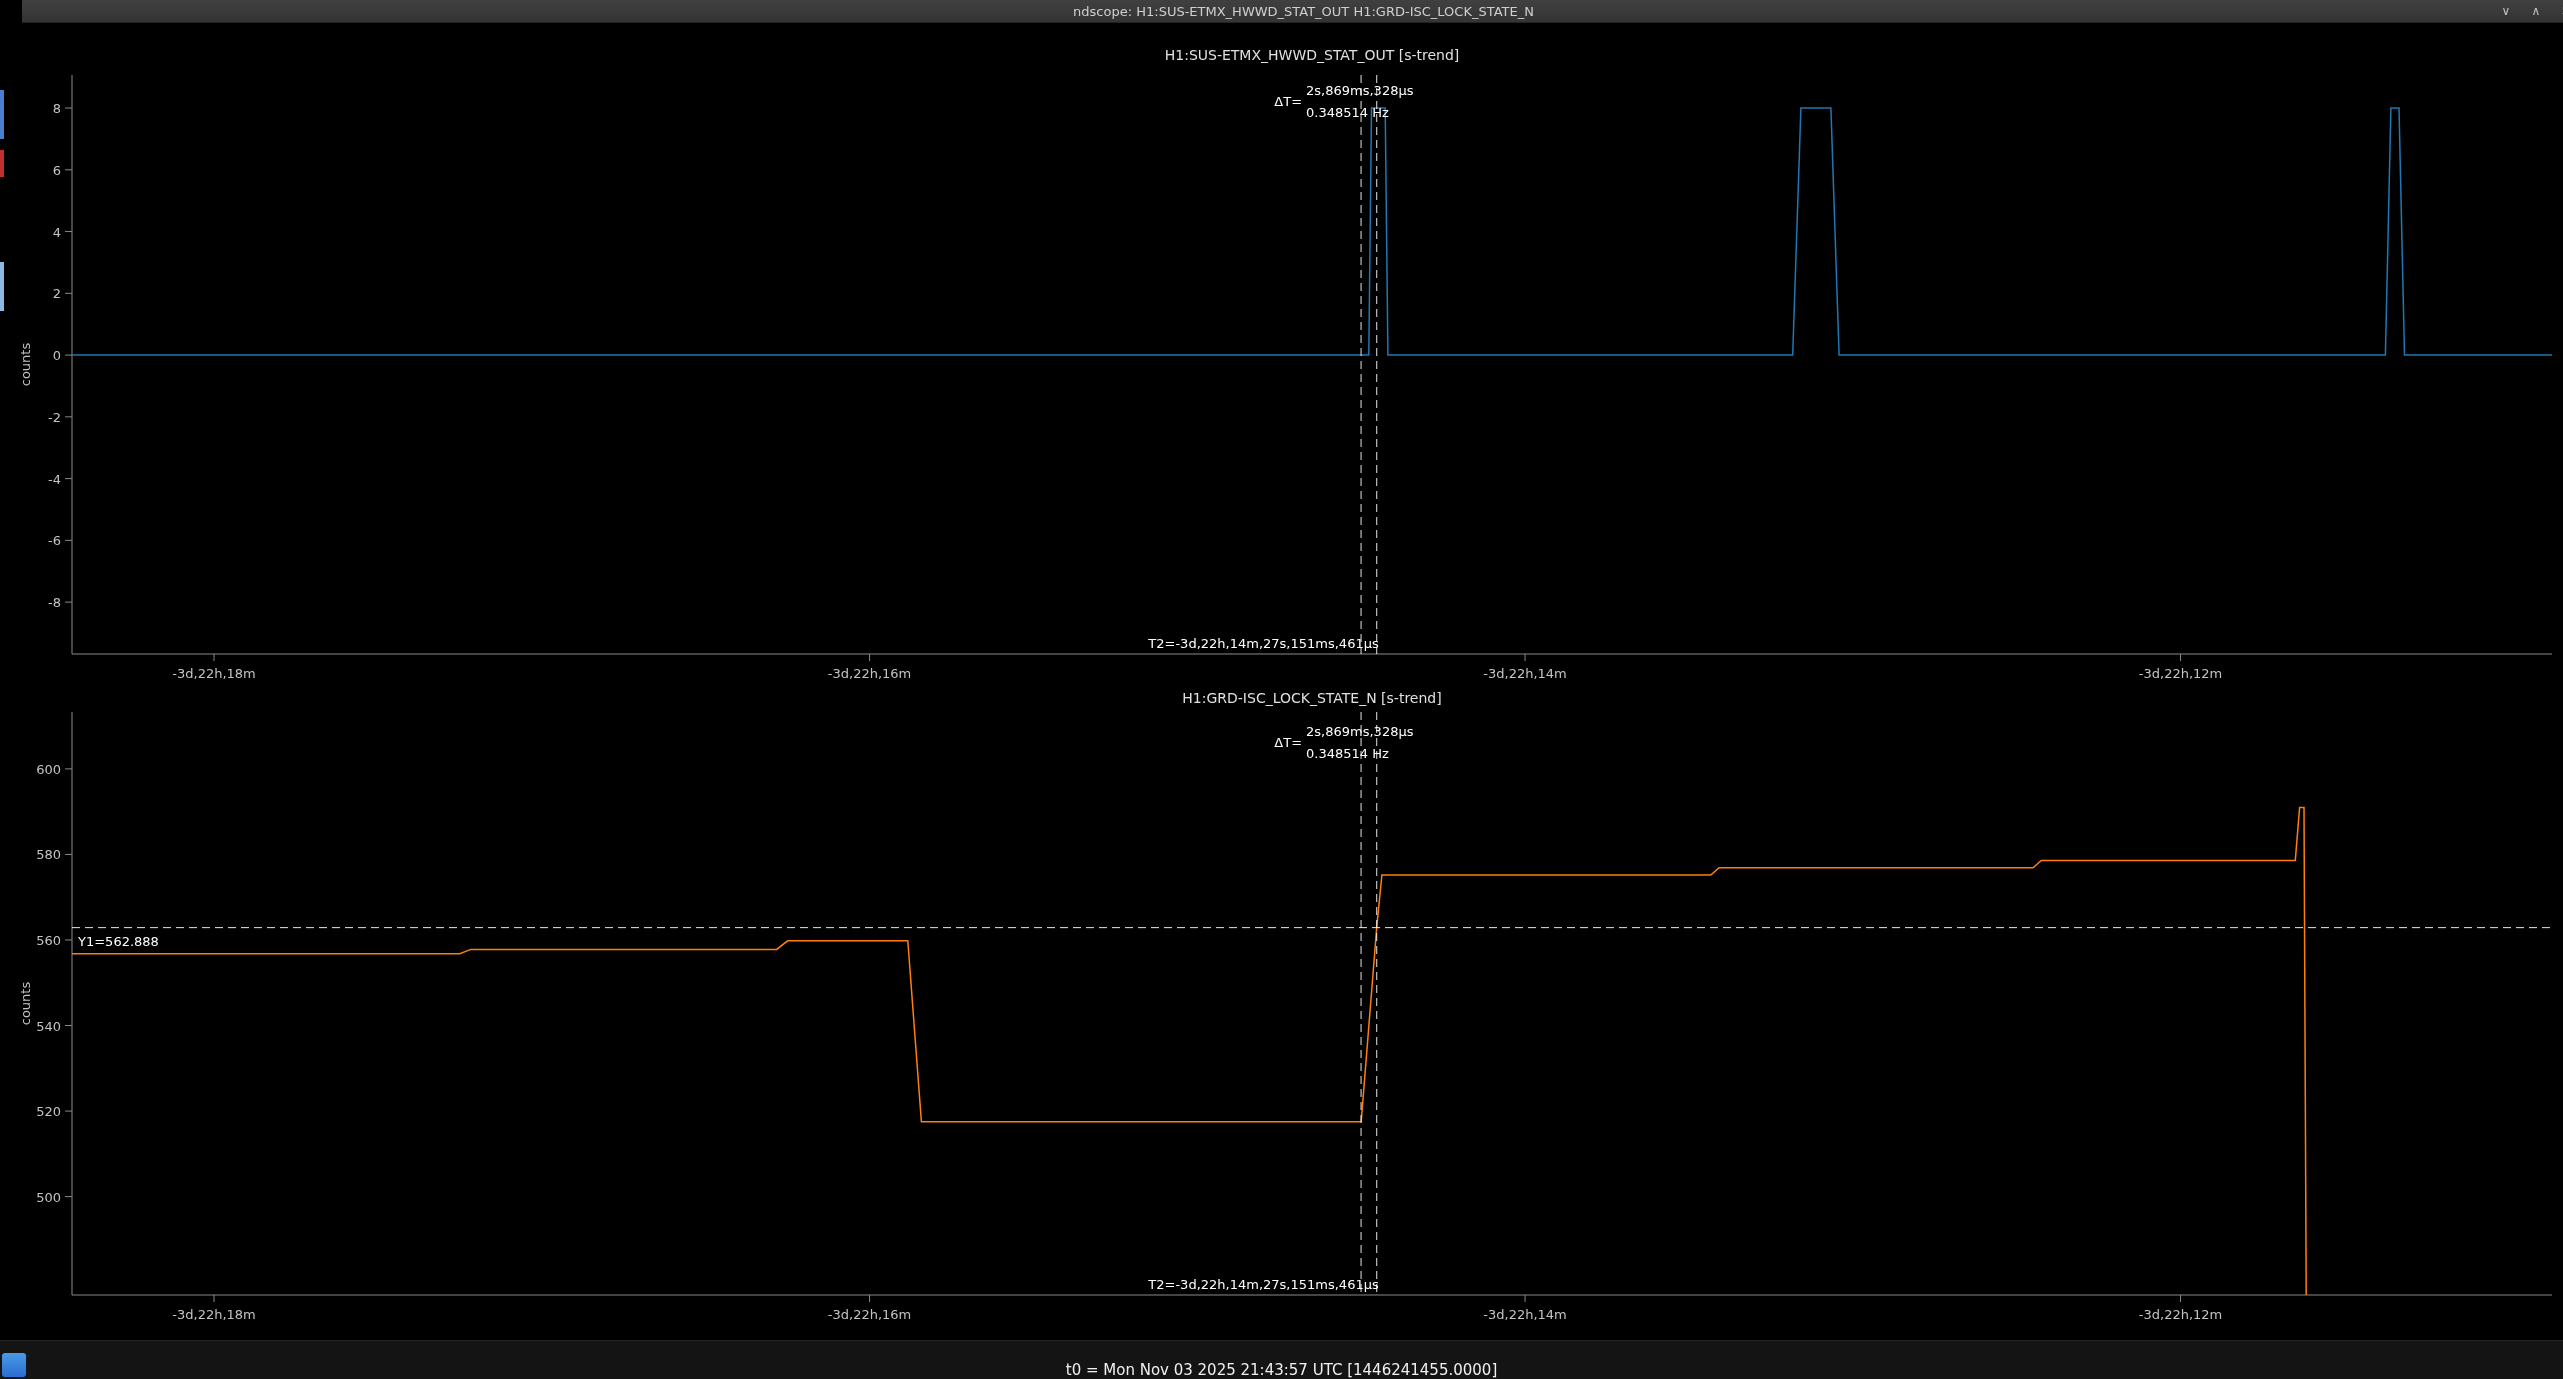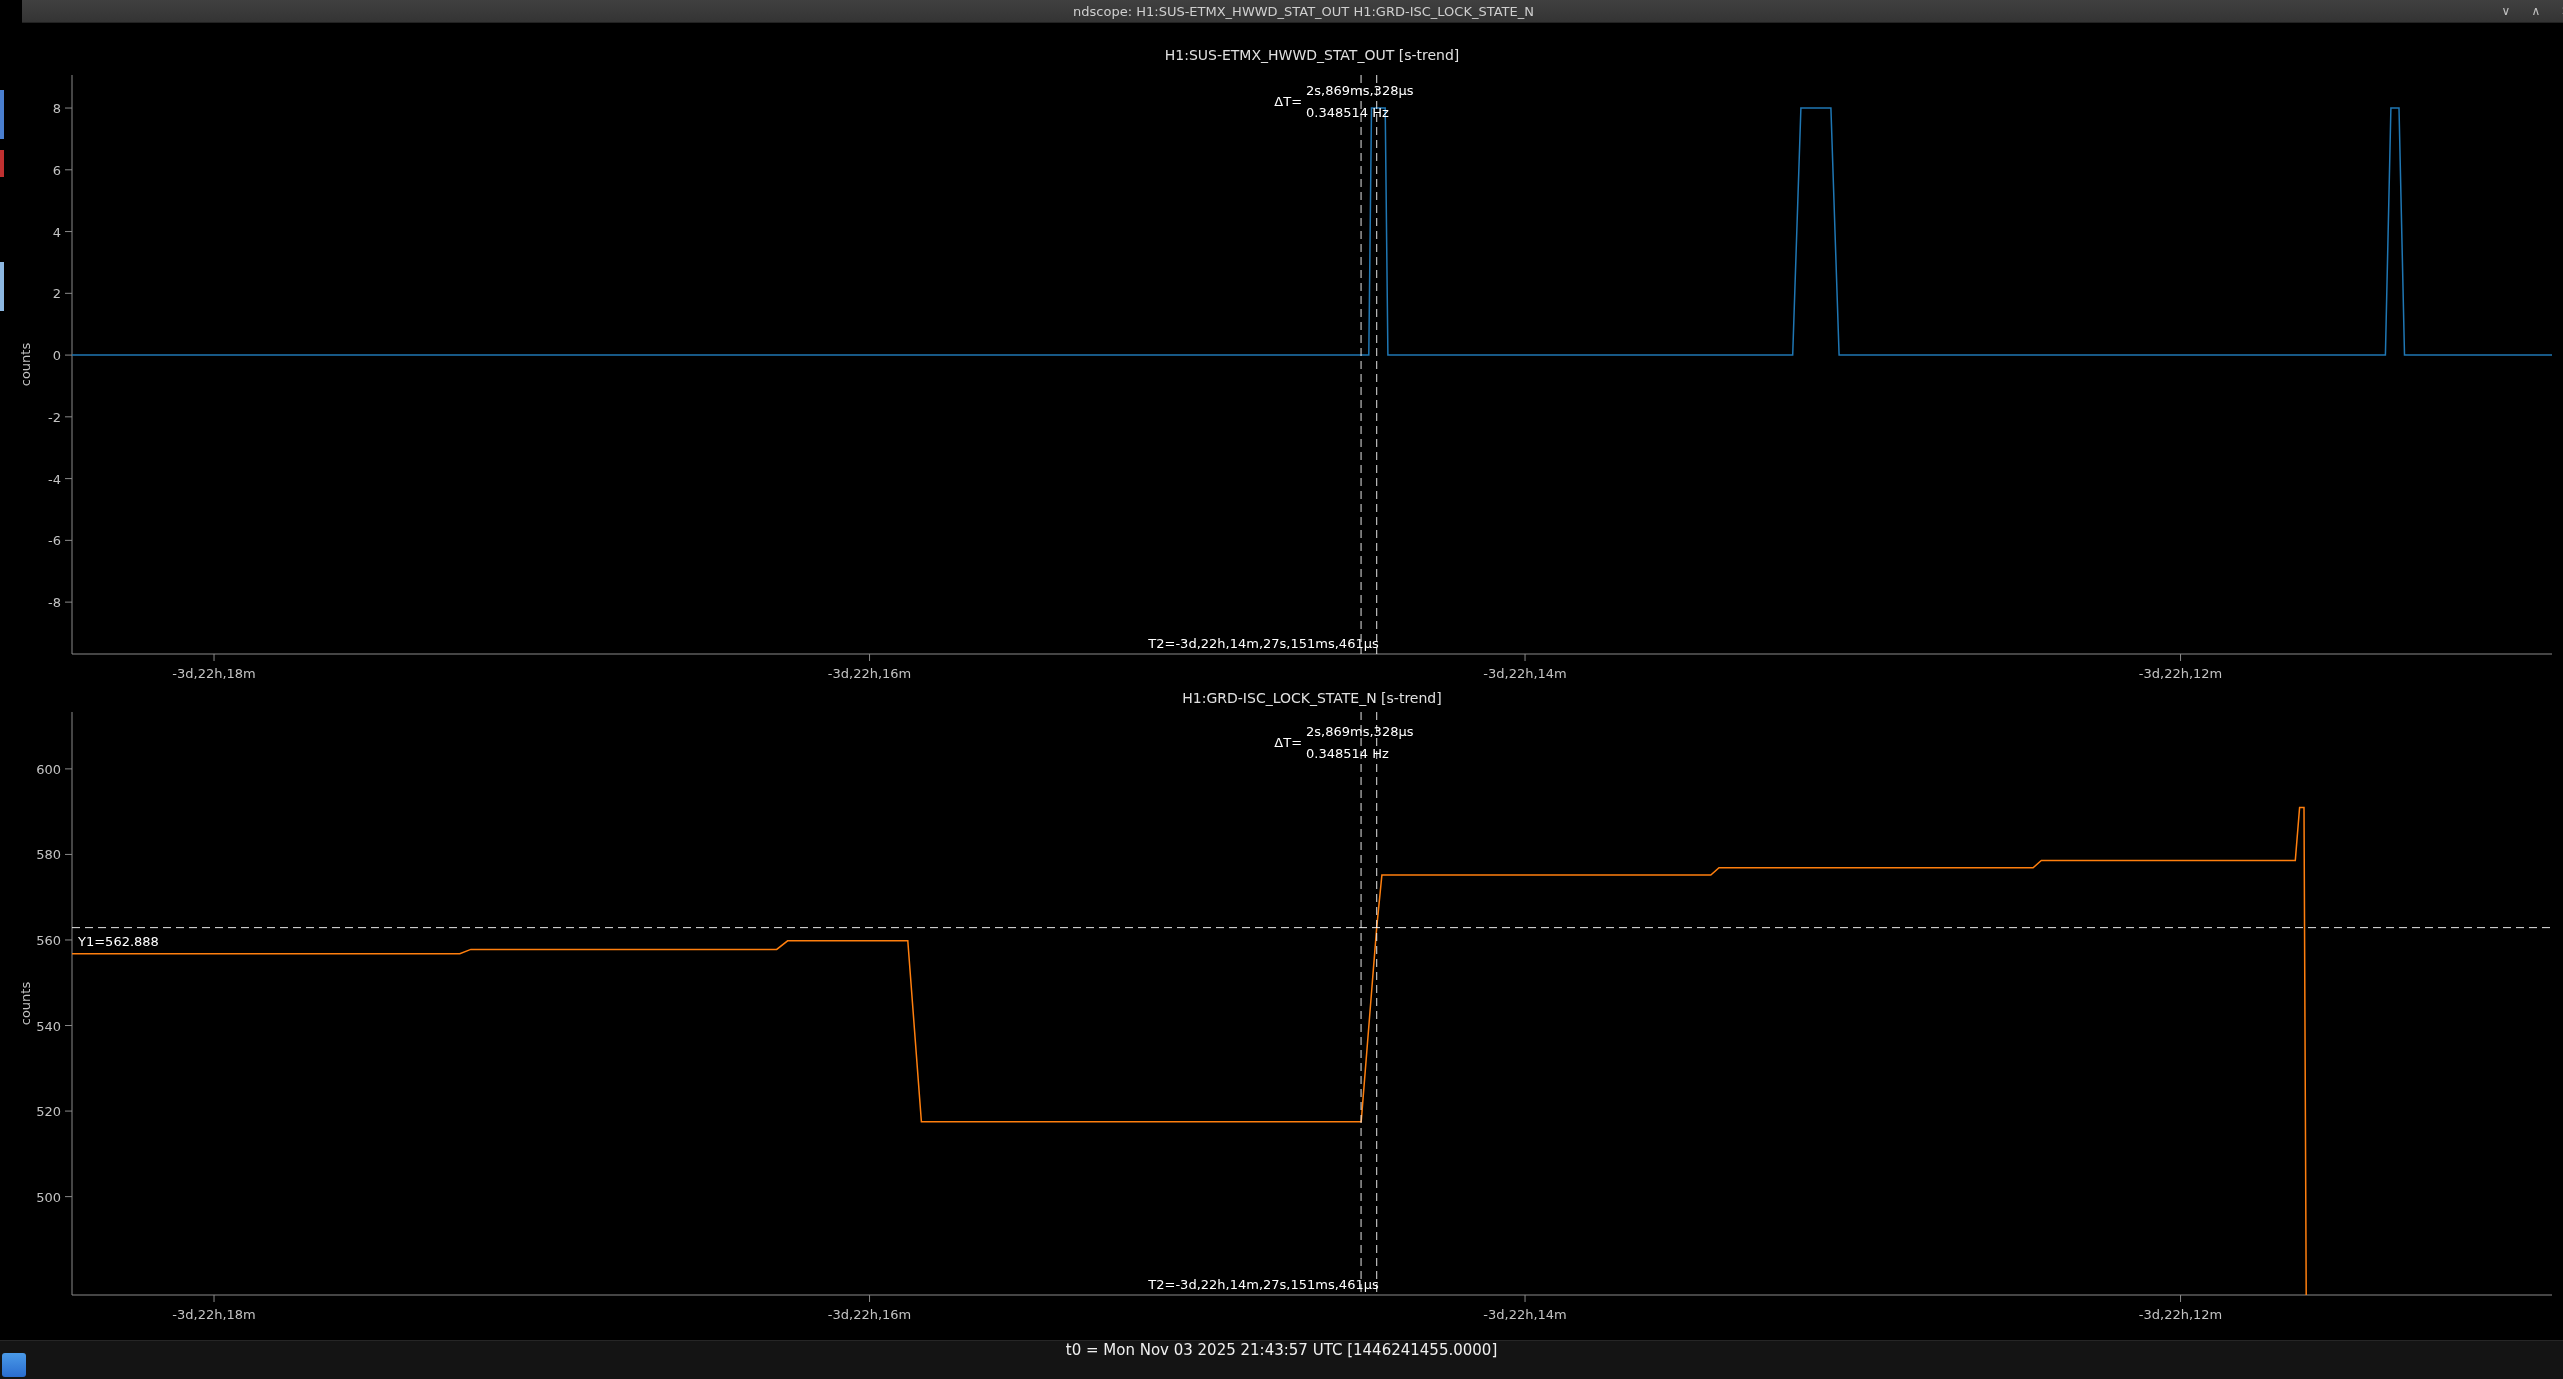--- a/index.html
+++ b/index.html
@@ -12,21 +12,21 @@
   .winbtns{position:absolute;right:10px;top:0;height:22px;display:flex;align-items:center;gap:12px;}
   .wbtn{color:#c0c0c0;font-size:12px;width:18px;height:18px;line-height:18px;text-align:center;
         border-radius:50%;cursor:default;}
   .edge{position:absolute;left:0;width:4px;}
   .edge.blue{top:90px;height:49px;background:#4a7fd0;}
   .edge.red{top:150px;height:27px;background:#c03030;}
   .edge.cyan{top:262px;height:49px;background:#8db8e2;}
   #plots{position:absolute;top:0;left:0;}
   #plots text{font-family:"DejaVu Sans",sans-serif;}
   .statusbar{position:absolute;left:0;bottom:0;width:2563px;height:38px;background:#141414;
-             border-top:1px solid #262626;display:flex;align-items:flex-start;justify-content:center;}
+             border-top:1px solid #262626;display:flex;align-items:flex-end;justify-content:center;}
   .statusbar span{color:#f0f0f0;font-size:15px;}
   .taskicon{position:absolute;left:2px;bottom:2px;width:24px;height:24px;border-radius:3px;
             background:linear-gradient(#4a9ae8,#2a6dd0);}
 </style>
 </head>
 <body>
 
 <div class="screen">
 
   <div class="titlebar">

